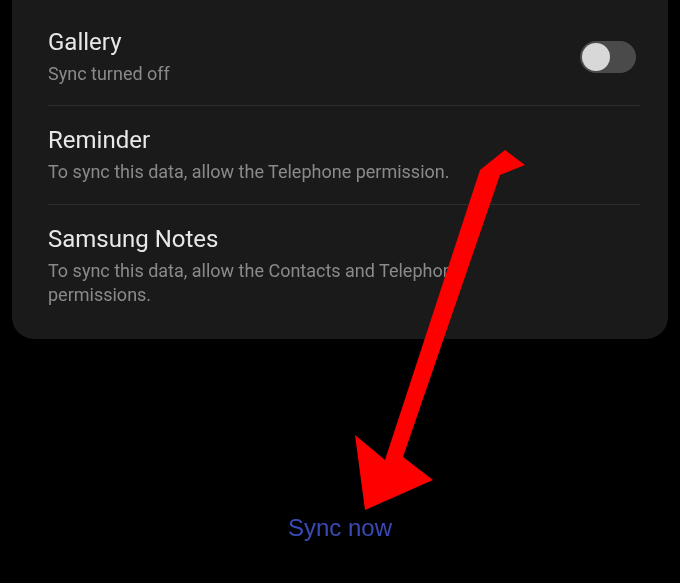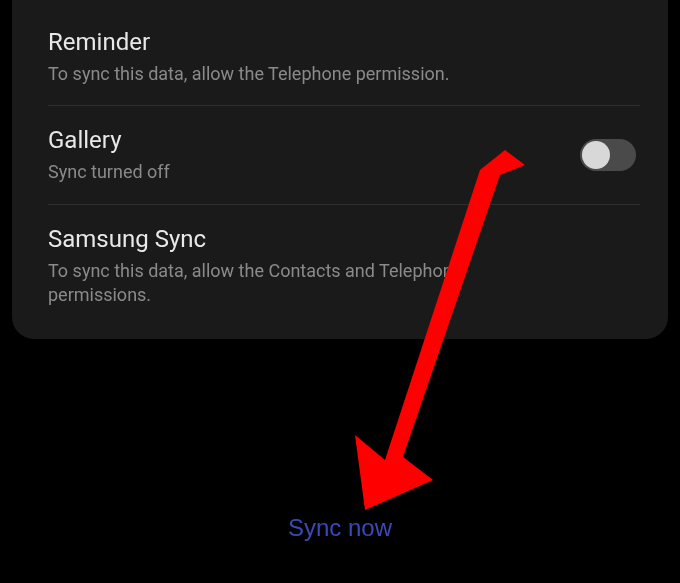--- a/index.html
+++ b/index.html
@@ -86,34 +86,34 @@
       left: 325px;
       pointer-events: none;
     }
   </style>
 </head>
 <body>
 
 <div class="panel">
 
   <div class="list-item">
-    <div class="item-title">Reminder</div>
-    <div class="item-subtitle">To sync this data, allow the Telephone permission.</div>
-  </div>
-
-  <div class="list-item">
     <div class="item-title">Gallery</div>
     <div class="item-subtitle">Sync turned off</div>
     <div class="toggle">
       <div class="toggle-knob"></div>
     </div>
   </div>
 
   <div class="list-item">
-    <div class="item-title">Samsung Sync</div>
+    <div class="item-title">Reminder</div>
+    <div class="item-subtitle">To sync this data, allow the Telephone permission.</div>
+  </div>
+
+  <div class="list-item">
+    <div class="item-title">Samsung Notes</div>
     <div class="item-subtitle">To sync this data, allow the Contacts and Telephone permissions.</div>
   </div>
 
 </div>
 
 <button class="sync-button">Sync now</button>
 
 <svg class="arrow-overlay" width="220" height="400" viewBox="0 0 220 400">
   <path d="M 180 10 L 155 30 L 60 320 L 30 295 L 40 370 L 108 340 L 78 317 L 175 35 L 200 25 Z" fill="#ff0000"></path>
 </svg>

